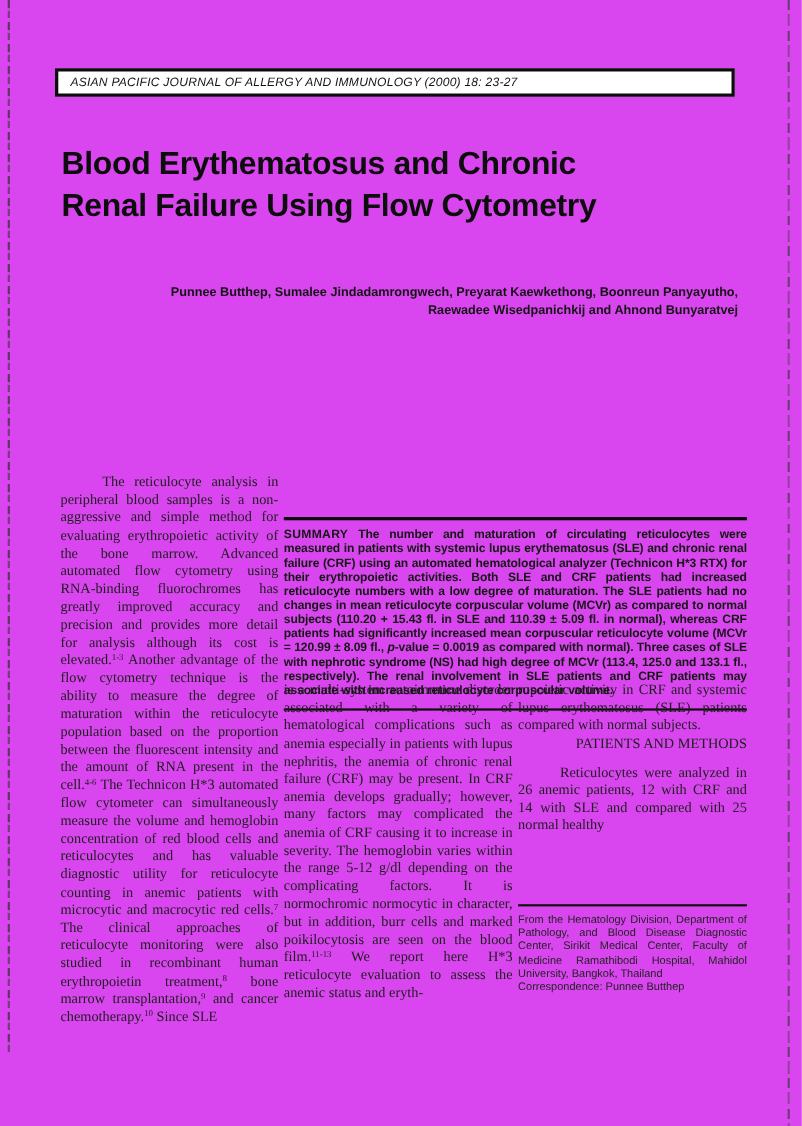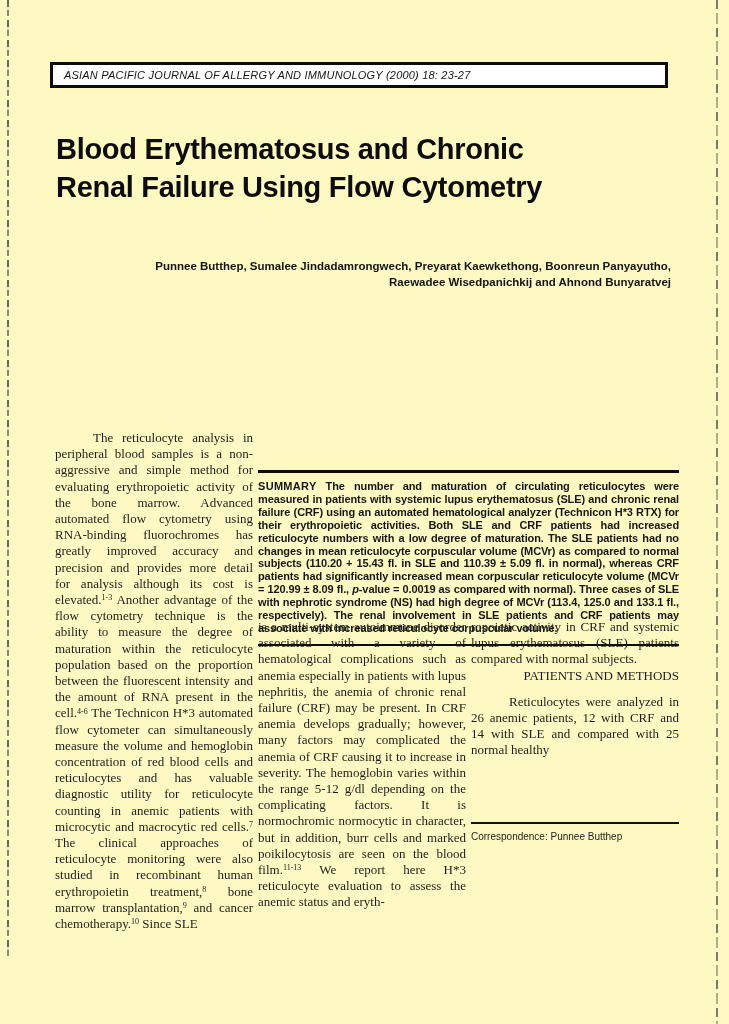--- a/index.html
+++ b/index.html
@@ -1,18 +1,18 @@
 <!DOCTYPE html>
 <html><head>
 <meta charset="utf-8">
 <style>
   html,body { margin:0; padding:0; background:#ffffff; }
   .page {
     position:relative; width:729px; height:1024px;
-    background:#fef9c3; overflow:hidden;
+    background:#d946ef; overflow:hidden;
     font-family:"Liberation Serif", serif; color:#1c1c1c;
   }
 
   
   .edge-left {
     position:absolute; left:7px; top:0; width:2px; height:960px;
     background:repeating-linear-gradient(180deg,
       rgba(45,45,45,.70) 0 7px, rgba(45,45,45,.12) 7px 10px,
       rgba(45,45,45,.55) 10px 16px, rgba(255,255,255,0) 16px 20px);
   }
@@ -119,16 +119,17 @@
     <p>is a multi-system autoimmune disorder associated with a variety of hematological complications such as anemia especially in patients with lupus nephritis, the anemia of chronic renal failure (CRF) may be present. In CRF anemia develops gradually; however, many factors may complicated the anemia of CRF causing it to increase in severity. The hemoglobin varies within the range 5-12 g/dl depending on the complicating factors. It is normochromic normocytic in character, but in addition, burr cells and marked poikilocytosis are seen on the blood film.<sup>11-13</sup> We report here H*3 reticulocyte evaluation to assess the anemic status and eryth-</p>
   </div>
 
   <div class="col col-right">
     <p>ropoietic activity in CRF and systemic lupus erythematosus (SLE) patients compared with normal subjects.</p>
     <p class="section-heading">PATIENTS AND METHODS</p>
     <p class="indent after-sub">Reticulocytes were analyzed in 26 anemic patients, 12 with CRF and 14 with SLE and compared with 25 normal healthy</p>
   </div>
 
   <div class="footnote">
+    <div>From the Hematology Division, Department of Pathology, and Blood Disease Diagnostic Center, Sirikit Medical Center, Faculty of Medicine Ramathibodi Hospital, Mahidol University, Bangkok, Thailand</div>
     <div>Correspondence: Punnee Butthep</div>
   </div>
 
 </div>
 
 </body></html>

